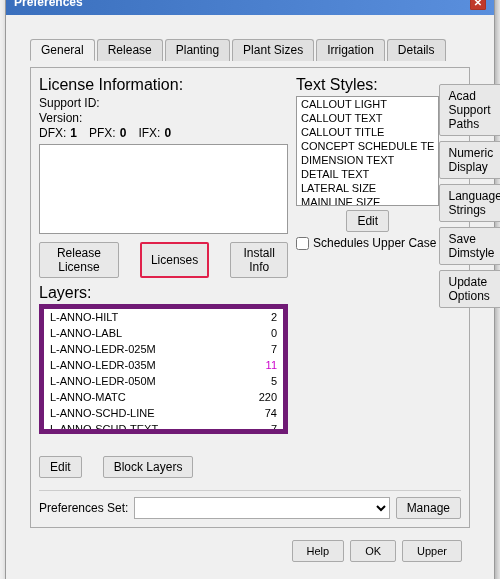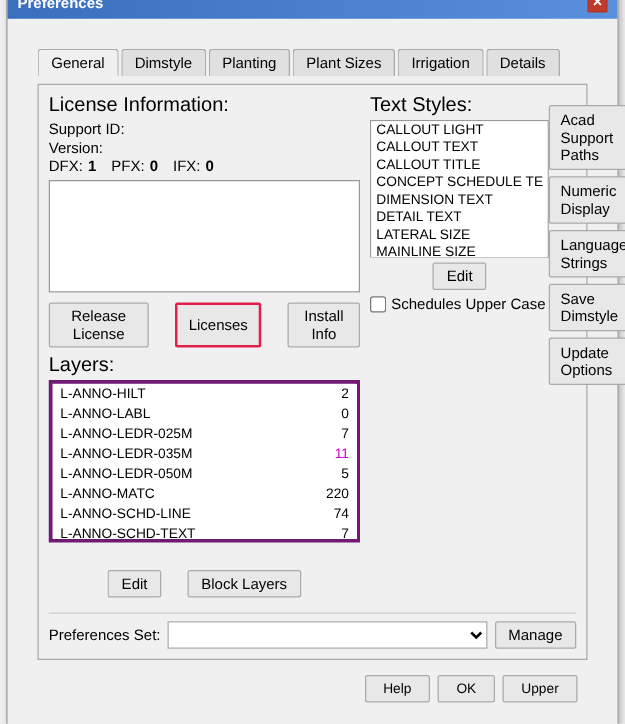--- a/index.html
+++ b/index.html
@@ -113,21 +113,20 @@
     .ts-item {
       padding: 1px 4px;
       cursor: pointer;
       white-space: nowrap;
     }
     
     .buttons-row {
       display: flex;
       gap: 21px;
       margin-bottom: 6px;
-      justify-content: center;
     }
     .btn {
       padding: 3px 10px;
       background: #e8e8e8;
       border: 1px solid #aaa;
       cursor: pointer;
       font-size: 12px;
       border-radius: 2px;
     }
     .btn.highlighted {
@@ -162,21 +161,21 @@
       font-size: 12px;
     }
     
     .layers-section {
       margin-top: 6px;
     }
     .layers-list {
       width: 100%;
       height: 130px;
       background: white;
-      border: 3px solid #701a75;
+      border: 5px solid #701a75;
       overflow-y: scroll;
       font-size: 11px;
       margin-bottom: 22px;
     }
     .layer-row {
       display: flex;
       justify-content: space-between;
       padding: 2px 6px;
       cursor: pointer;
     }
@@ -250,21 +249,21 @@
 
   <div class="title-bar">
     <span>Preferences</span>
     <div class="title-bar-close">✕</div>
   </div>
 
   <div class="content">
 
     <div class="tab-bar">
       <div class="tab active">General</div>
-      <div class="tab">Dimstyle</div>
+      <div class="tab">Release</div>
       <div class="tab">Planting</div>
       <div class="tab">Plant Sizes</div>
       <div class="tab">Irrigation</div>
       <div class="tab">Details</div>
     </div>
 
     <div class="tab-content">
       <div class="main-layout">
 
         <div class="main-left">

